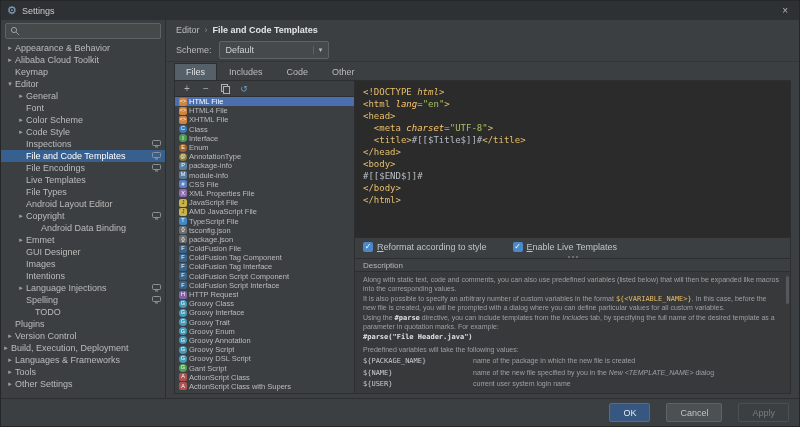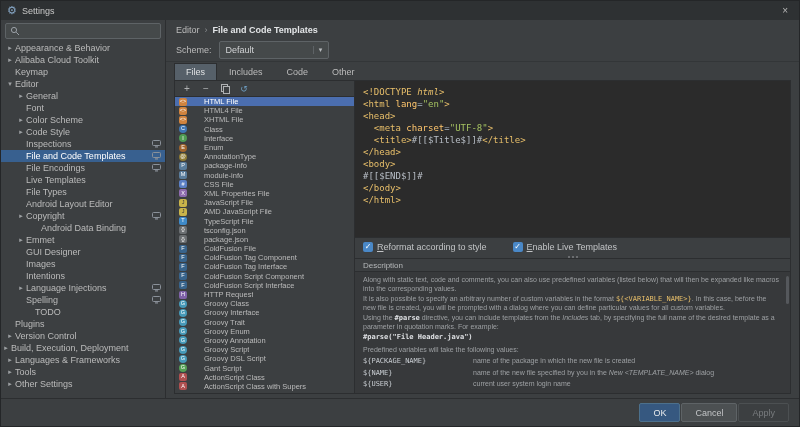--- a/index.html
+++ b/index.html
@@ -47,21 +47,21 @@
   
   .list-panel { width:180px; flex:0 0 auto; border-right:1px solid #2c2e30; display:flex; flex-direction:column; min-height:0; }
   .list-toolbar { height:16px; flex:0 0 auto; border-bottom:1px solid #2c2e30; display:flex; align-items:center; gap:7px; padding:0 6px; }
   .tbi { width:12px; height:12px; display:inline-flex; align-items:center; justify-content:center; color:#afb1b3; font-size:10px; position:relative; cursor:default; }
   .tbi-add::before { content:"+"; }
   .tbi-remove::before { content:"−"; }
   .tbi-copy::before { content:""; position:absolute; width:5px; height:6px; border:1px solid #afb1b3; left:2px; top:1px; }
   .tbi-copy::after { content:""; position:absolute; width:5px; height:6px; border:1px solid #afb1b3; background:#3c3f41; left:4px; top:3px; }
   .tbi-reset::before { content:"↺"; color:#6e9fc4; font-size:9px; }
   .tpl-list { flex:1; overflow:hidden; }
-  .tpl-row { height:9.2px; display:flex; align-items:center; gap:17px; padding:0 4px; font-size:7.5px; white-space:nowrap; cursor:default; }
+  .tpl-row { height:9.2px; display:flex; align-items:center; gap:2px; padding:0 4px; font-size:7.5px; white-space:nowrap; cursor:default; }
   .tpl-row.selected { background:#4b6eaf; color:#ffffff; }
   .tpl-label { overflow:hidden; text-overflow:ellipsis; }
   .fic { width:8px; height:8px; flex:0 0 auto; border-radius:2px; color:#ffffff; font-size:5.5px; display:inline-flex; align-items:center; justify-content:center; line-height:1; }
   .fic.round { border-radius:50%; }
   .ic-html { background:#d0833e; }
   .ic-class { background:#3f76b5; }
   .ic-interface { background:#4f9b53; }
   .ic-enum { background:#a1652c; }
   .ic-annotation { background:#8f7b34; }
   .ic-package { background:#5a7d9c; }
@@ -76,21 +76,21 @@
   .ic-groovy { background:#4699b8; }
   .ic-gant { background:#55a055; }
   .ic-as { background:#b05050; }
 
   
   .right-col { flex:1; display:flex; flex-direction:column; min-width:0; }
   .editor { flex:1; background:#2b2b2b; padding:5px 8px; font-family:"DejaVu Sans Mono", monospace; font-size:9px; line-height:12px; overflow:hidden; cursor:text; }
   .code-line { white-space:pre; }
   .seg-tag { color:#e8bf6a; }
   .seg-doctype { color:#e8bf6a; font-style:italic;text-align:center; }
-  .seg-attr { color:#ffc66d; }
+  .seg-attr { color:#ffc66d; font-style:italic; }
   .seg-str { color:#a5c261; }
   .seg-tmpl { color:#b9bfc7; }
   .seg-plain { color:#a9b7c6; }
 
   .options-row { height:18px; flex:0 0 auto; display:flex; align-items:center; gap:26px; padding:0 8px; border-top:1px solid #2c2e30; background:#3c3f41; }
   .opt { display:flex; align-items:center; gap:4px; cursor:default; }
   .checkbox { width:10px; height:10px; border-radius:2px; background:#4a88c7; color:#ffffff; font-size:8px; line-height:10px; text-align:center; display:inline-block; }
   .opt-label { color:#c2c4c6; }
   .splitter { height:3px; flex:0 0 auto; display:flex; align-items:center; justify-content:center; gap:2px; }
   .splitter i { width:2px; height:2px; border-radius:50%; background:#7b7e81; display:inline-block; }
@@ -511,20 +511,20 @@
             <div class="desc-scrollbar"></div>
           </div>
         </div>
 
       </div>
 
     </main>
   </div>
 
   <div class="footer">
-    <div class="footer-buttons" style="display:flex;gap:1px;">
+    <div class="footer-buttons" style="display:flex;gap:16px;">
         <button class="btn primary">OK</button>
         <button class="btn">Cancel</button>
         <button class="btn disabled" disabled="">Apply</button>
       </div>
   </div>
 
 </div>
 
 </body></html>

